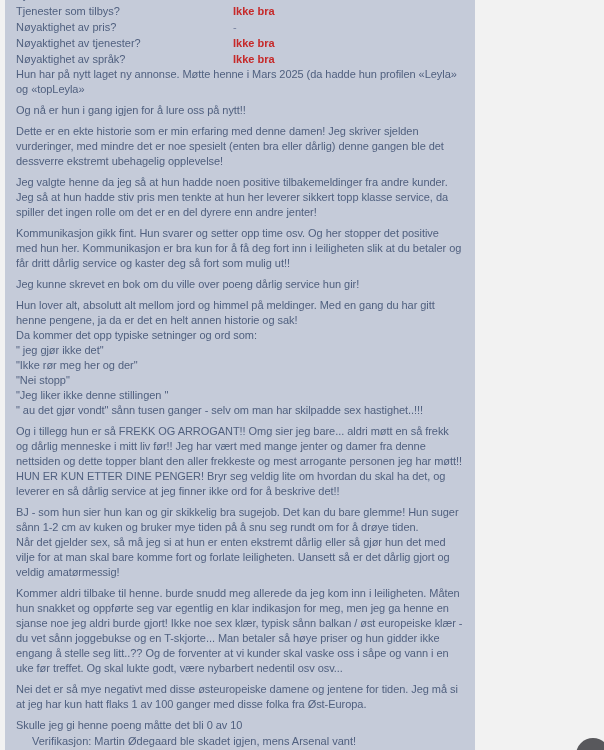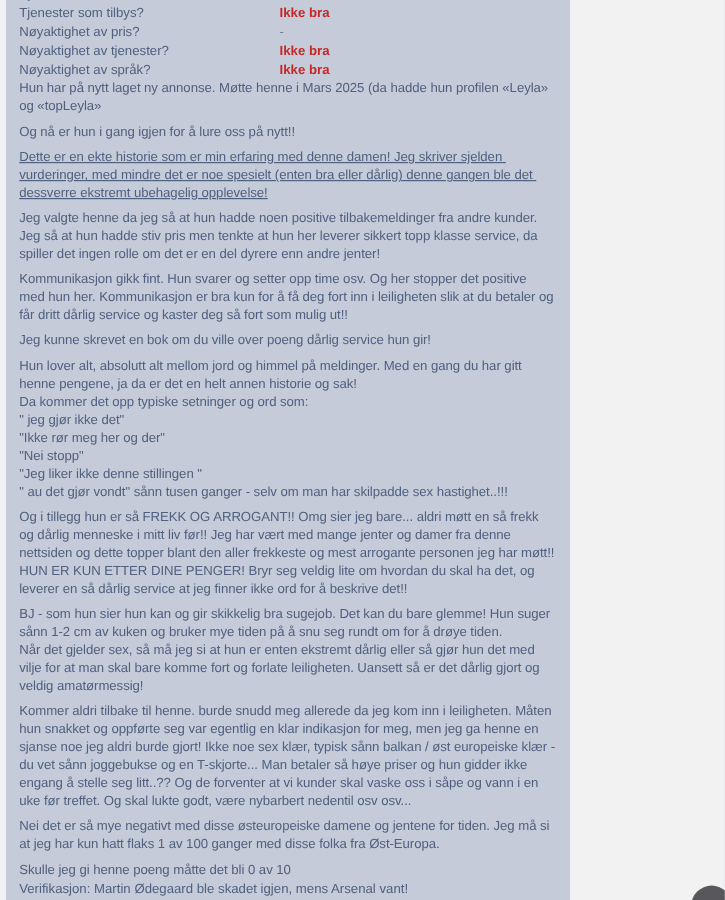--- a/index.html
+++ b/index.html
@@ -17,23 +17,23 @@
   .content{padding:0 12px 0 11px;}
   
   .ratings{margin-top:-13px;}
   .rating-row{position:relative;height:16px;line-height:16px;white-space:nowrap;}
   .rating-answer{position:absolute;left:217px;top:0;}
   .rating-answer.bad{color:#c62828;font-weight:bold;}
   .rating-answer.neutral{color:#76819e;}
   
   .review-heading{font-weight:bold;margin-top:14px;line-height:16px;}
   .review p{margin:0 0 6px 0;white-space:pre-wrap;letter-spacing:-0.05px;}
-  .review p.gap-lg{text-decoration:underline;}
+  .review p.gap-lg{}
   
-  .footer{position:absolute;left:0;right:0;bottom:1px;line-height:15px;}
+  .footer{position:absolute;left:16px;right:0;bottom:1px;line-height:15px;}
   .verification{padding-left:11px;}
   .admin-notice{color:#c62626;text-align:center;}
   
   .scroll-top{
     position:absolute;left:576px;top:738px;width:34px;height:34px;
     border-radius:50%;background:#58585c;border:none;cursor:pointer;
   }
 </style>
 </head>
 <body>

